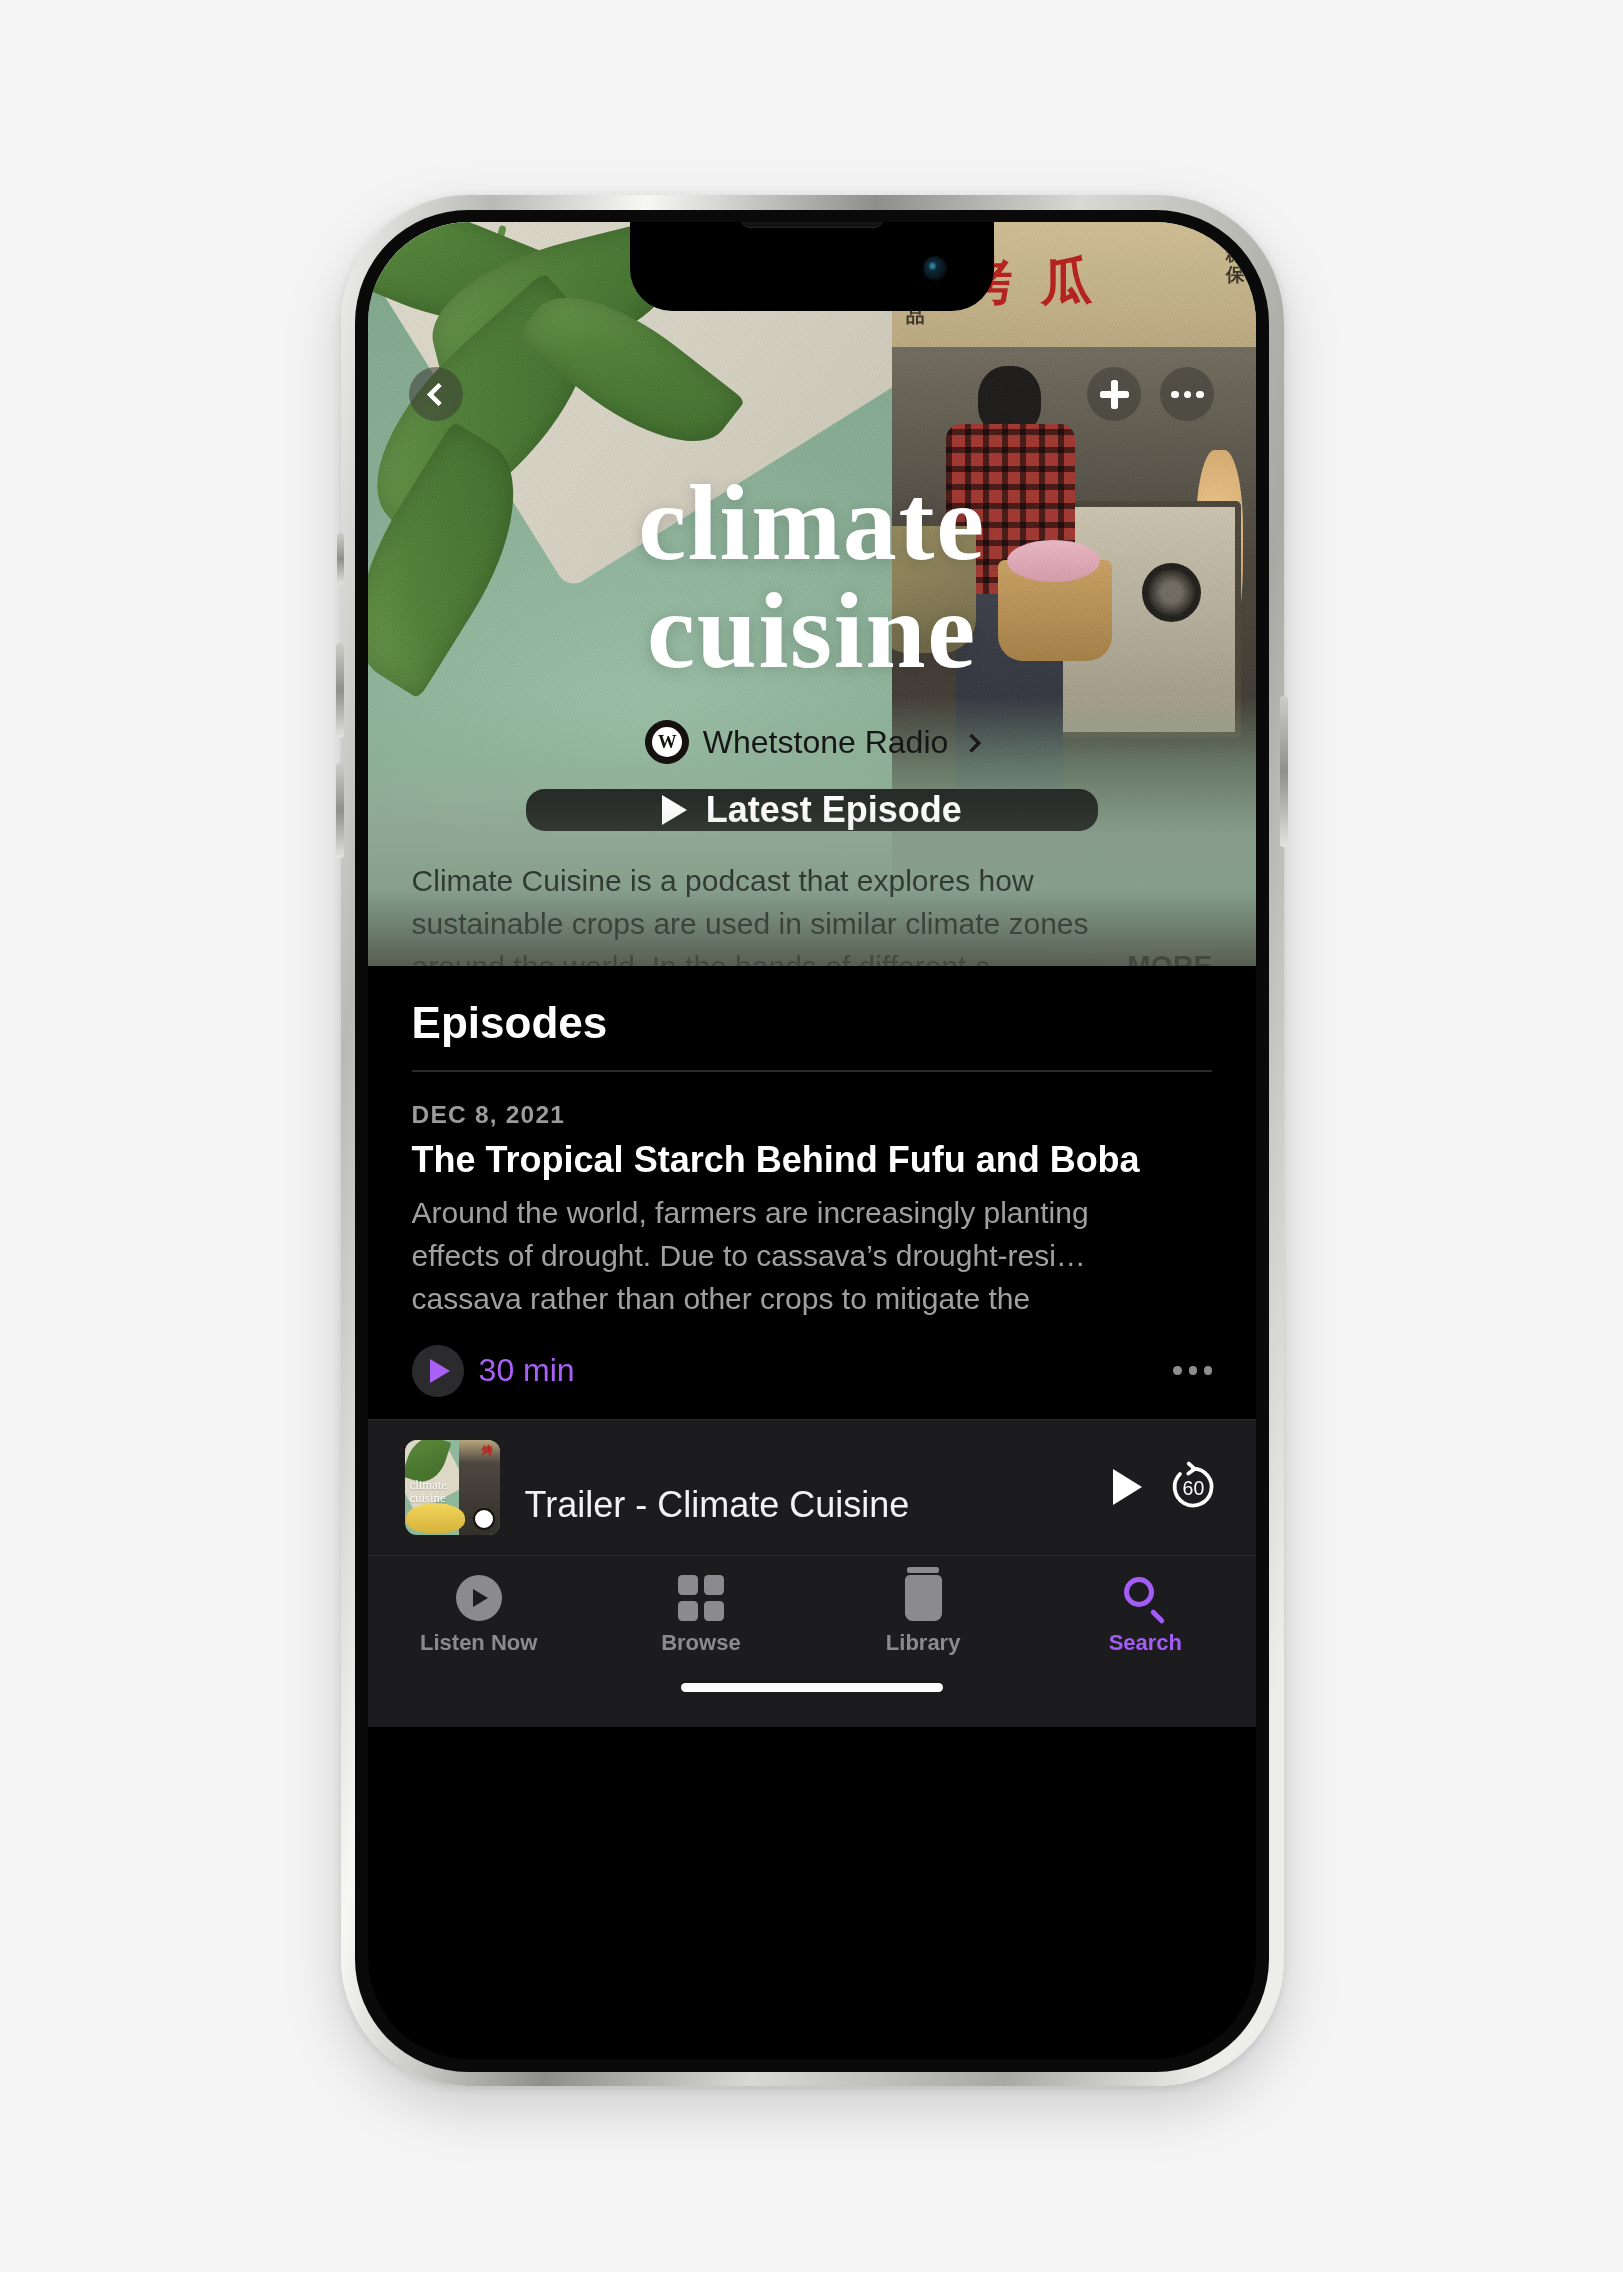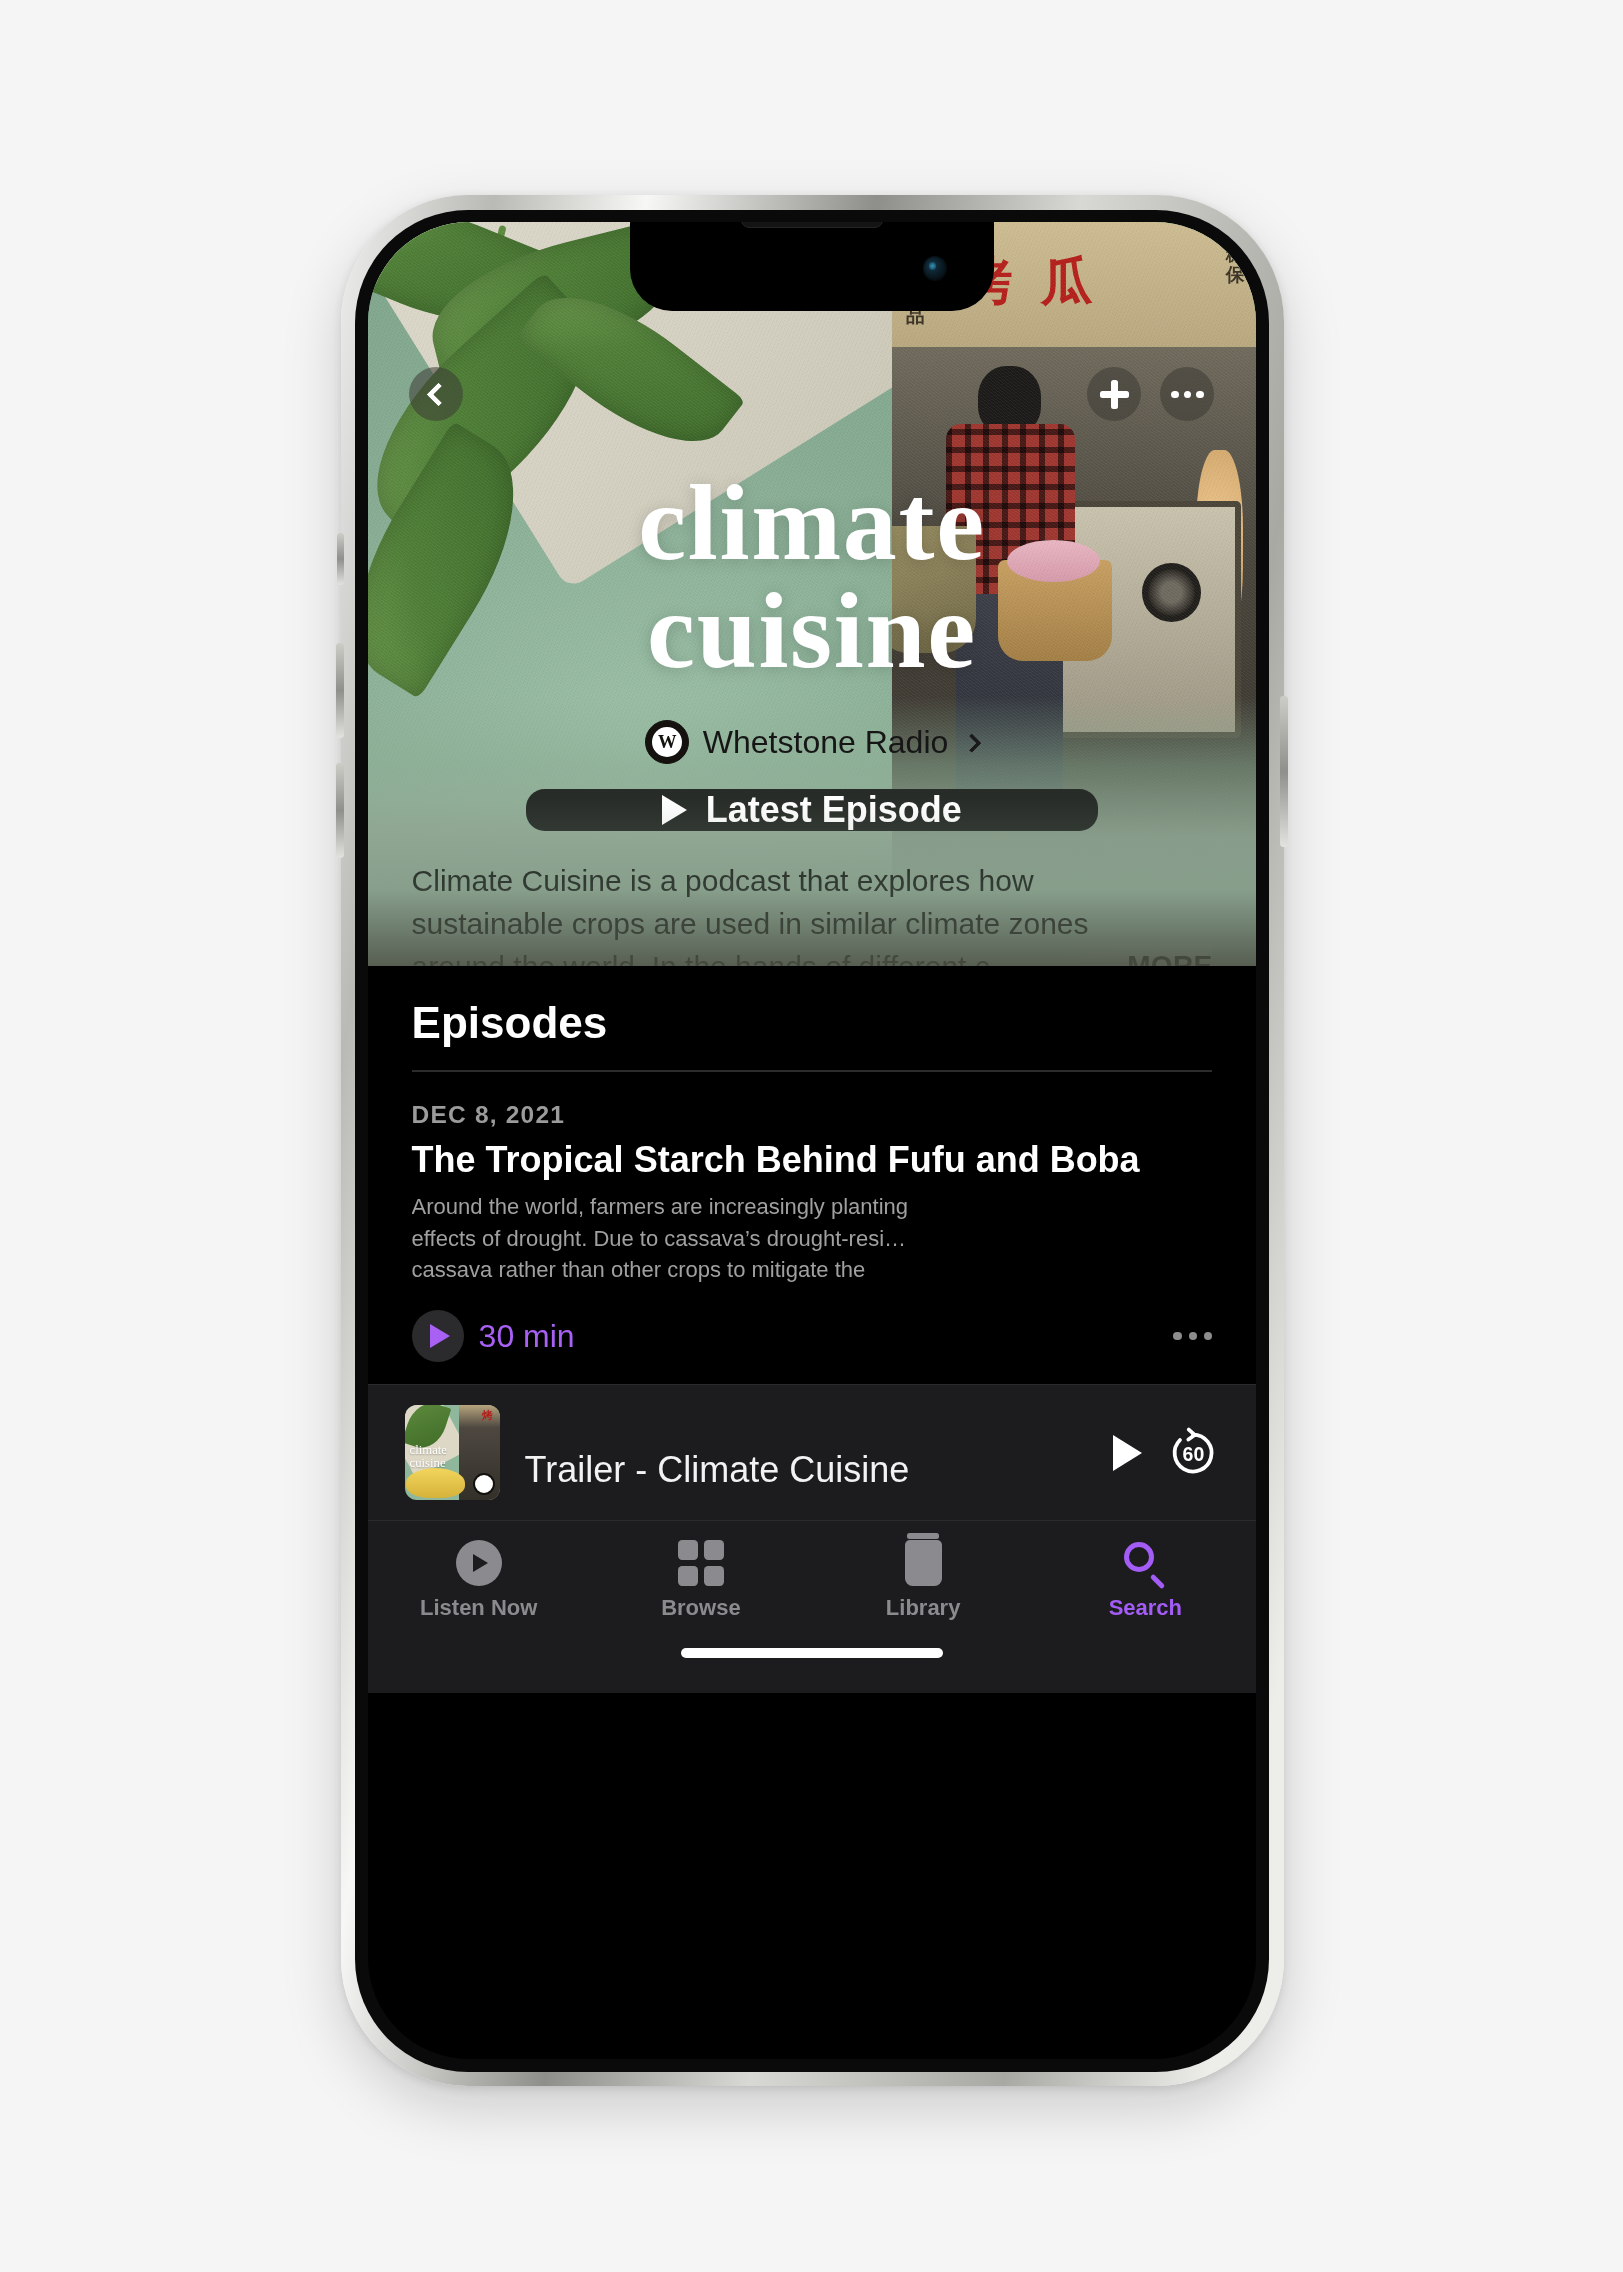--- a/index.html
+++ b/index.html
@@ -295,21 +295,21 @@
   .more-link { font-size: 28px; font-weight: 700; color: #0f120e; letter-spacing: 0.3px; }
 
   
   .content { background: #000; color: #fff; padding: 0 44px; }
   .section-title { font-size: 44px; font-weight: 700; padding: 32px 0 22px; }
   .hr { height: 1.7px; background: #2c2c2c; }
 
   .ep { padding: 29px 0 0; }
   .ep-date { color: #9b9b9b; font-size: 24.5px; font-weight: 600; letter-spacing: 1.2px; }
   .ep-title { font-size: 36px; font-weight: 700; margin-top: 10px; }
-  .ep-desc { color: #a0a0a0; font-size: 22px; line-height: 1.44; margin-top: 10px; }
+  .ep-desc { color: #a0a0a0; font-size: 30px; line-height: 1.44; margin-top: 10px; }
   .ep-desc .l { white-space: nowrap; overflow:hidden; text-overflow: ellipsis; }
   .ep-actions {
     display: flex; align-items: center; margin-top: 24px; padding-bottom: 22px;
   }
   .ep-play {
     width: 52px; height: 52px; border-radius: 50%; background: #2b2b2e;
     display: flex; align-items: center; justify-content: center; flex: none;
   }
   .ep-play i {
     width:0; height:0; border-left: 20px solid #a860f5;
@@ -344,21 +344,21 @@
   }
   .mp-thumb .t-badge { position:absolute; right:5px; bottom:5px; width:22px; height:22px;
     border-radius:50%; background:#fff; border:2.5px solid #14110f; }
   .mp-title { font-size: 36px; color: #f2f2f2; flex: 1; margin-top: 35px; }
   .mp-play { width:0;height:0; border-left: 29px solid #fff;
     border-top: 18px solid transparent; border-bottom: 18px solid transparent; flex:none; }
   .mp-fwd { position: relative; width: 52px; height: 52px; flex: none; }
   .mp-fwd svg { width: 52px; height: 52px; }
   .mp-fwd span {
     position:absolute; inset:0; display:flex; align-items:center; justify-content:center;
-    font-size: 19.5px; font-weight: 700; color:#fff; padding-top:3.4px;
+    font-size: 19.5px; font-weight: 400; color:#fff; padding-top:3.4px;
   }
 
   
   .tabbar {
     background: #1c1c1e; display: flex; padding: 18.6px 0 8.5px;
     border-top: 0.8px solid #2b2b2d;
   }
   .tab { flex: 1; display: flex; flex-direction: column; align-items: center; gap: 8.5px; }
   .tab-label { font-size: 22px; color: #8b8b8f; font-weight: 600; }
   .tab.active .tab-label { color: #a35cf5; }

